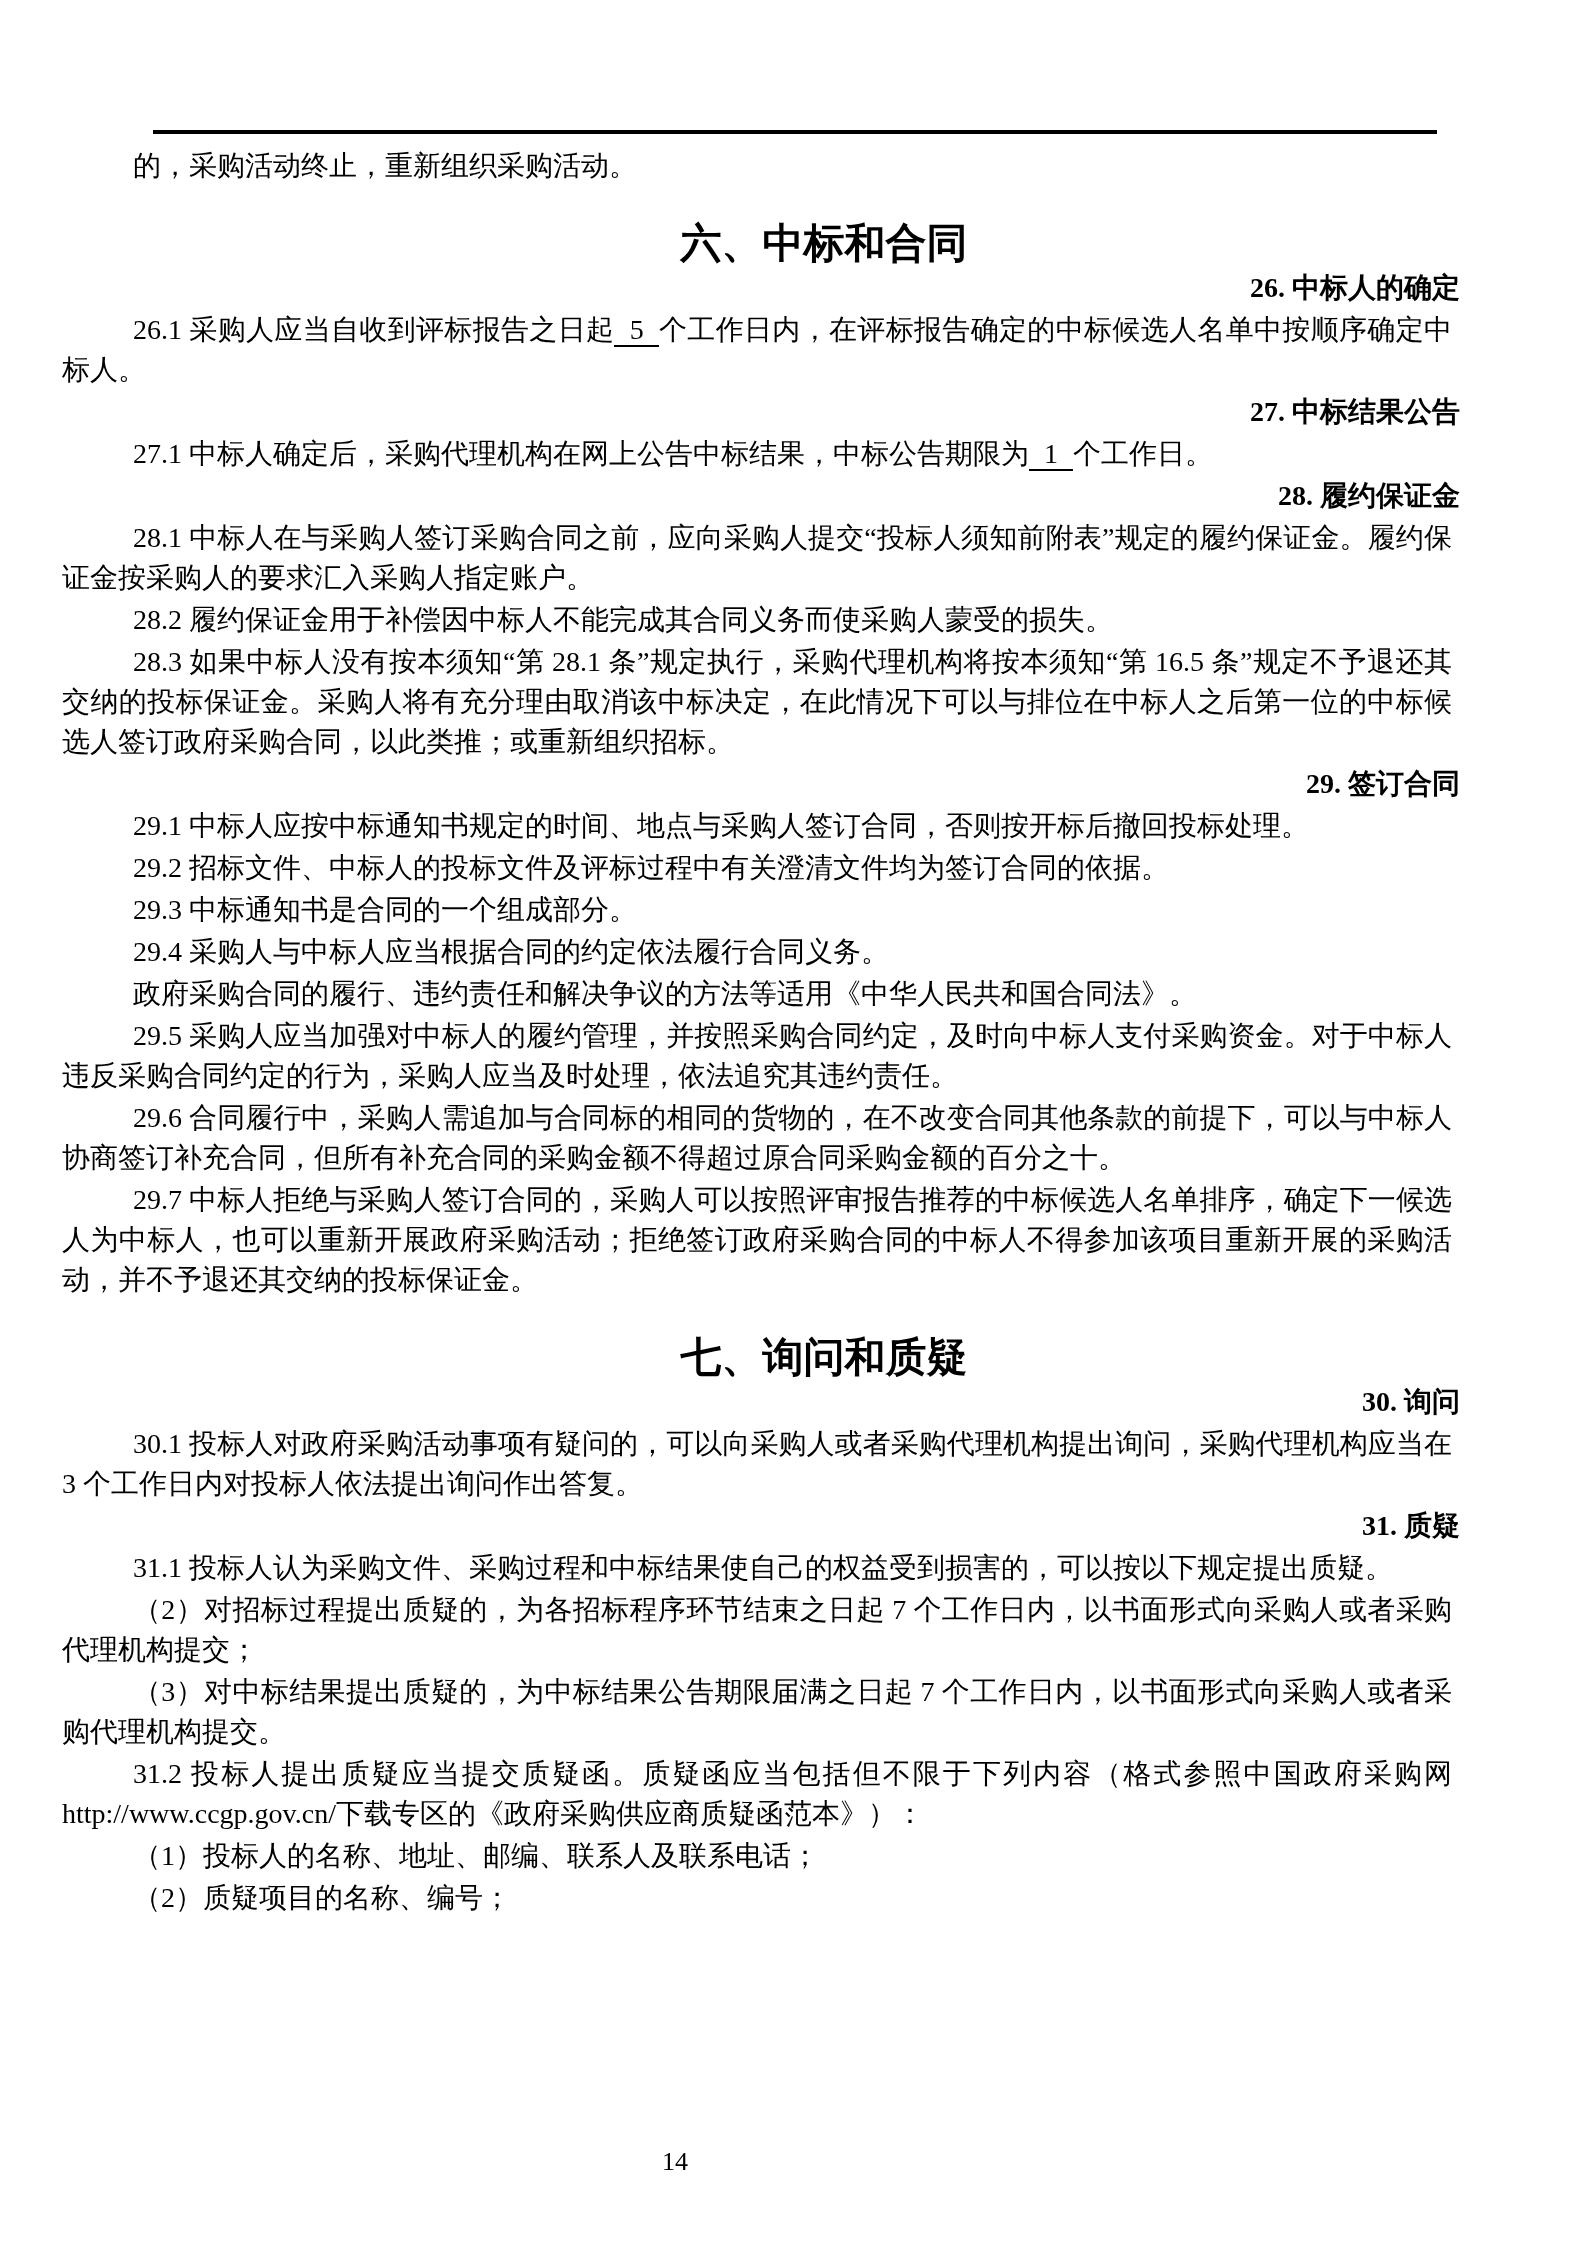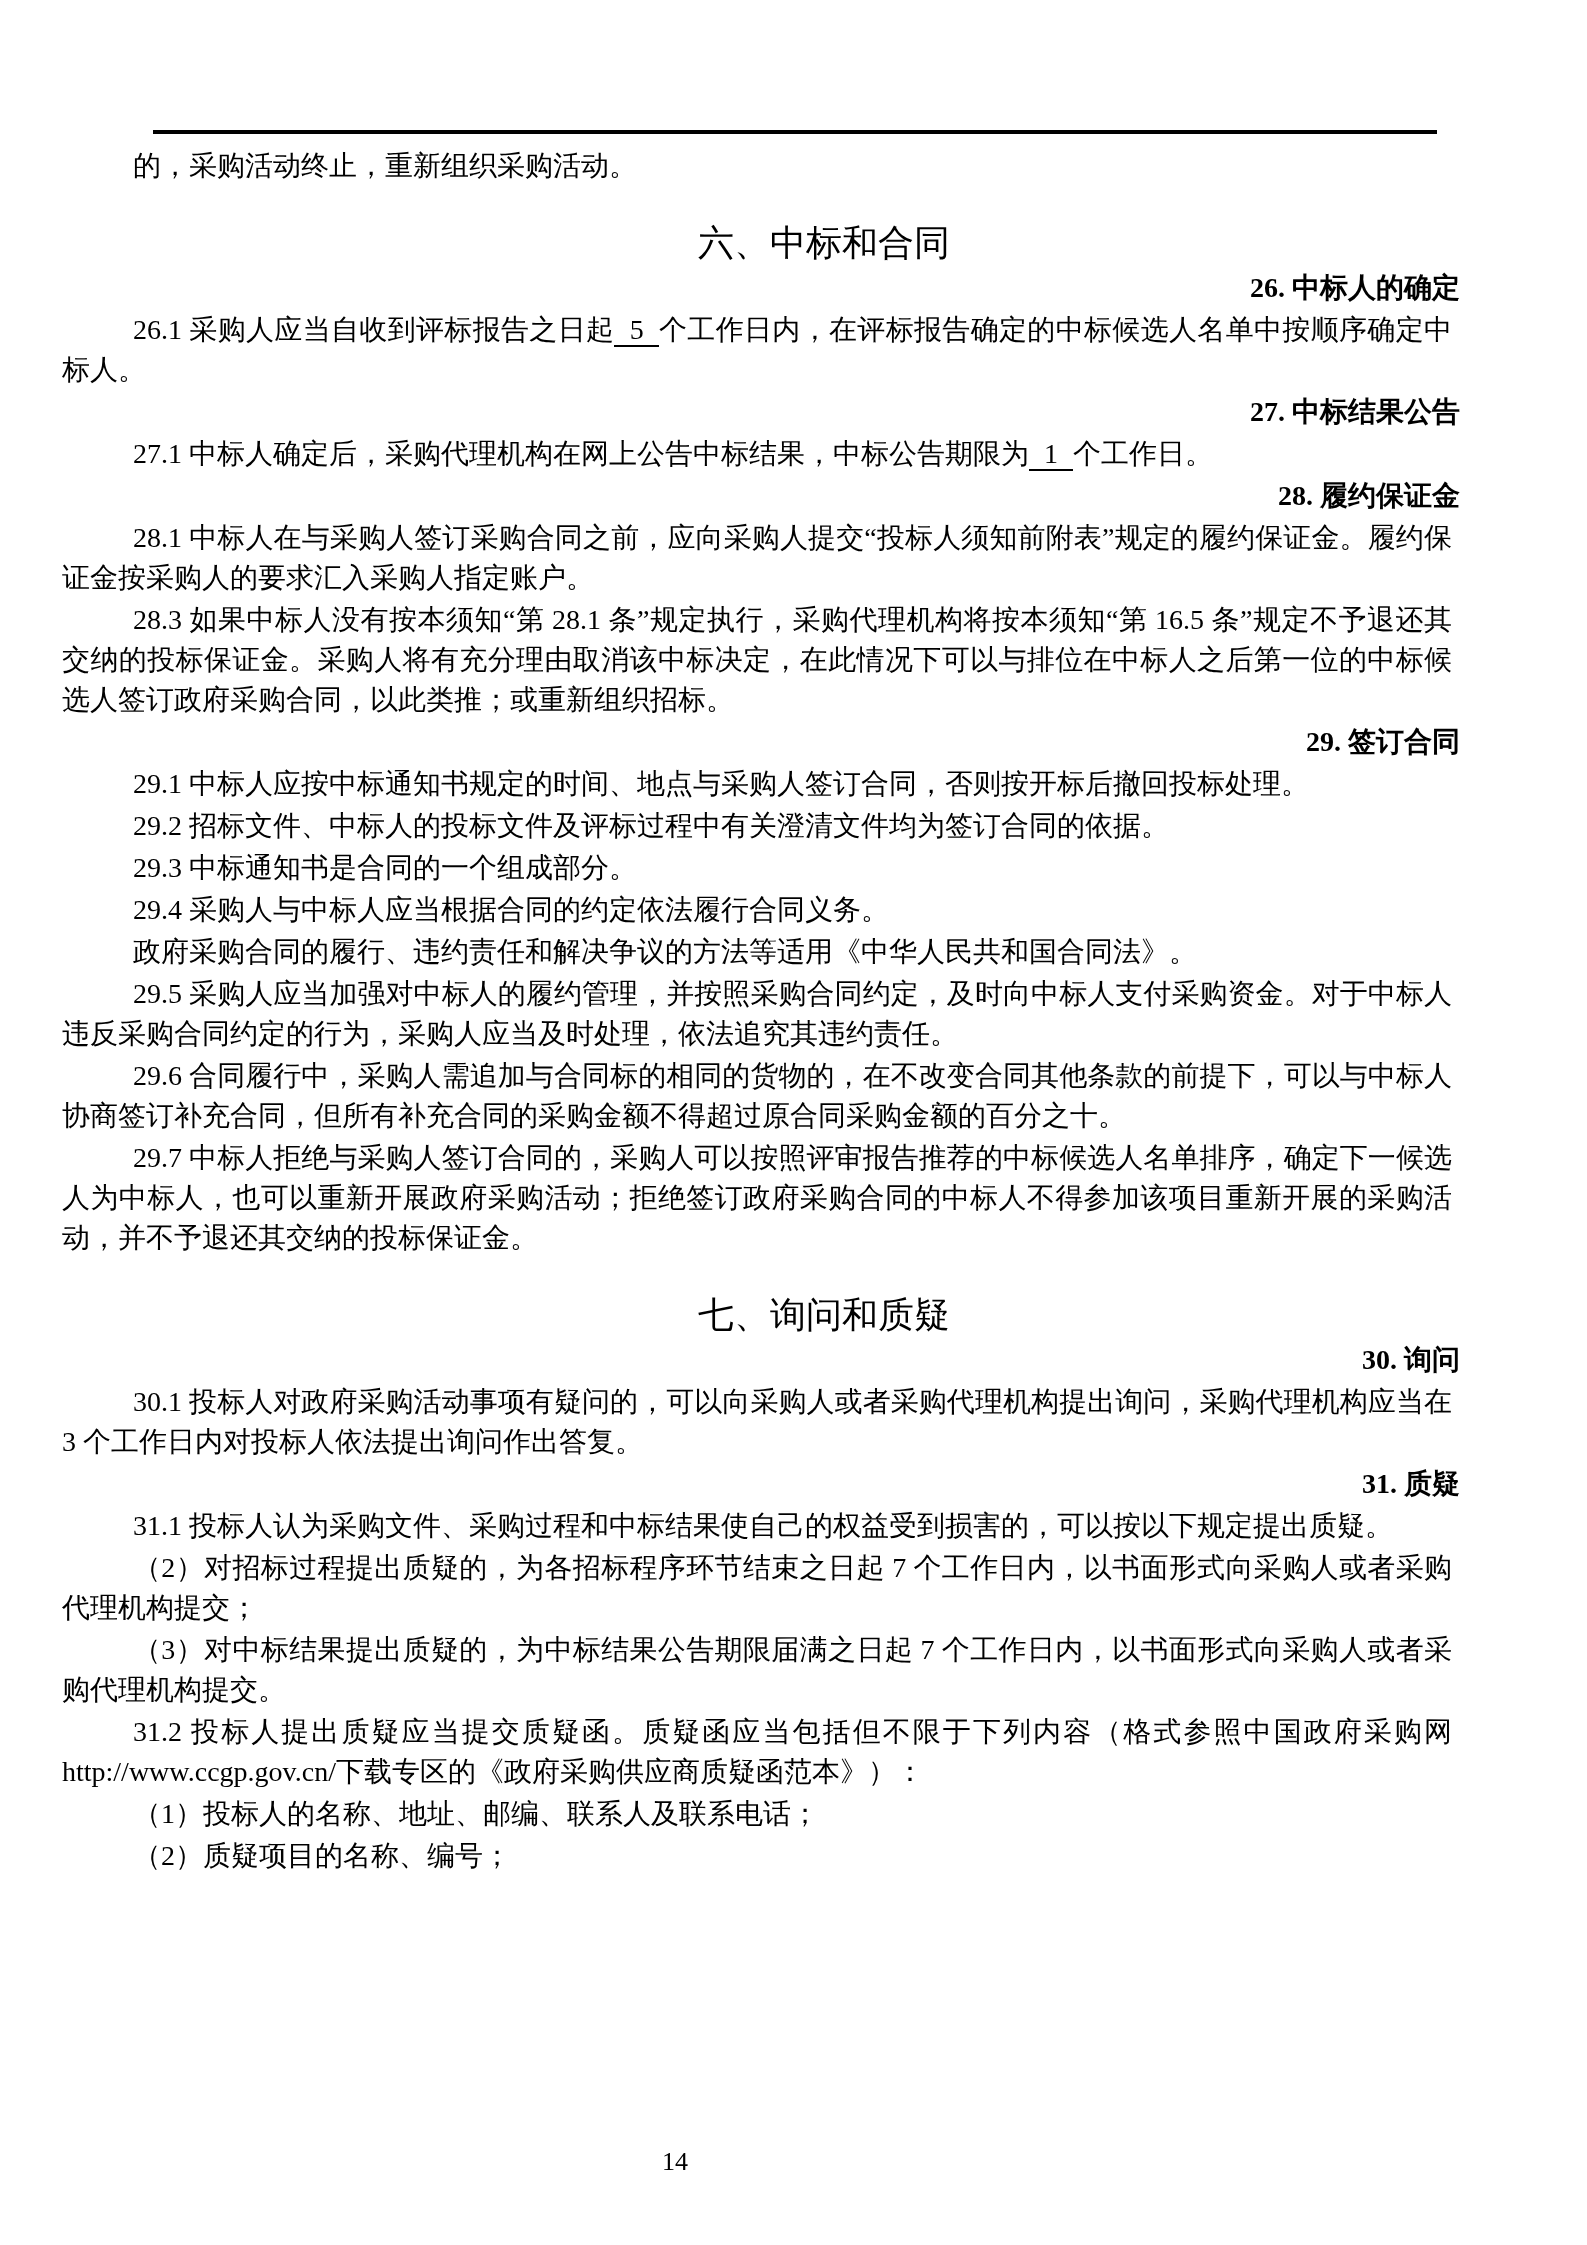--- a/index.html
+++ b/index.html
@@ -41,23 +41,23 @@
   .item-heading {
     margin: 0 0 2px 0;
     font-size: 28px;
     line-height: 40px;
     font-weight: bold;
     text-indent: 71px;
     text-align: right;
   }
   .section-heading {
     margin: 34px 0 2px 126px;
-    font-size: 36px;
+    font-size: 41px;
     line-height: 46px;
-    font-weight: normal;
+    font-weight: bold;
     text-align: center;
   }
   .u {
     border-bottom: 2px solid #000000;
     padding: 0 8px;
   }
   .page-number {
     position: absolute;
     left: 0;
     top: 2146px;
@@ -74,20 +74,21 @@
   <div class="header-rule"></div>
   <div class="content">
       <p class="para"><span>的，采购活动终止，重新组织采购活动。</span></p>
       <div class="section-heading"><span>六、中标和合同</span></div>
       <div class="item-heading"><span>26. 中标人的确定</span></div>
       <p class="para"><span>26.1 采购人应当自收到评标报告之日起</span><span class="u">&nbsp;5&nbsp;</span><span>个工作日内，在评标报告确定的中标候选人名单中按顺序确定中标人。</span></p>
       <div class="item-heading"><span>27. 中标结果公告</span></div>
       <p class="para"><span>27.1 中标人确定后，采购代理机构在网上公告中标结果，中标公告期限为</span><span class="u">&nbsp;1&nbsp;</span><span>个工作日。</span></p>
       <div class="item-heading"><span>28. 履约保证金</span></div>
       <p class="para"><span>28.1 中标人在与采购人签订采购合同之前，应向采购人提交“投标人须知前附表”规定的履约保证金。履约保证金按采购人的要求汇入采购人指定账户。</span></p>
+      <p class="para"><span>28.2 履约保证金用于补偿因中标人不能完成其合同义务而使采购人蒙受的损失。</span></p>
       <p class="para"><span>28.3 如果中标人没有按本须知“第 28.1 条”规定执行，采购代理机构将按本须知“第 16.5 条”规定不予退还其交纳的投标保证金。采购人将有充分理由取消该中标决定，在此情况下可以与排位在中标人之后第一位的中标候选人签订政府采购合同，以此类推；或重新组织招标。</span></p>
       <div class="item-heading"><span>29. 签订合同</span></div>
       <p class="para"><span>29.1 中标人应按中标通知书规定的时间、地点与采购人签订合同，否则按开标后撤回投标处理。</span></p>
       <p class="para"><span>29.2 招标文件、中标人的投标文件及评标过程中有关澄清文件均为签订合同的依据。</span></p>
       <p class="para"><span>29.3 中标通知书是合同的一个组成部分。</span></p>
       <p class="para"><span>29.4 采购人与中标人应当根据合同的约定依法履行合同义务。</span></p>
       <p class="para"><span>政府采购合同的履行、违约责任和解决争议的方法等适用《中华人民共和国合同法》。</span></p>
       <p class="para"><span>29.5 采购人应当加强对中标人的履约管理，并按照采购合同约定，及时向中标人支付采购资金。对于中标人违反采购合同约定的行为，采购人应当及时处理，依法追究其违约责任。</span></p>
       <p class="para"><span>29.6 合同履行中，采购人需追加与合同标的相同的货物的，在不改变合同其他条款的前提下，可以与中标人协商签订补充合同，但所有补充合同的采购金额不得超过原合同采购金额的百分之十。</span></p>
       <p class="para"><span>29.7 中标人拒绝与采购人签订合同的，采购人可以按照评审报告推荐的中标候选人名单排序，确定下一候选人为中标人，也可以重新开展政府采购活动；拒绝签订政府采购合同的中标人不得参加该项目重新开展的采购活动，并不予退还其交纳的投标保证金。</span></p>

